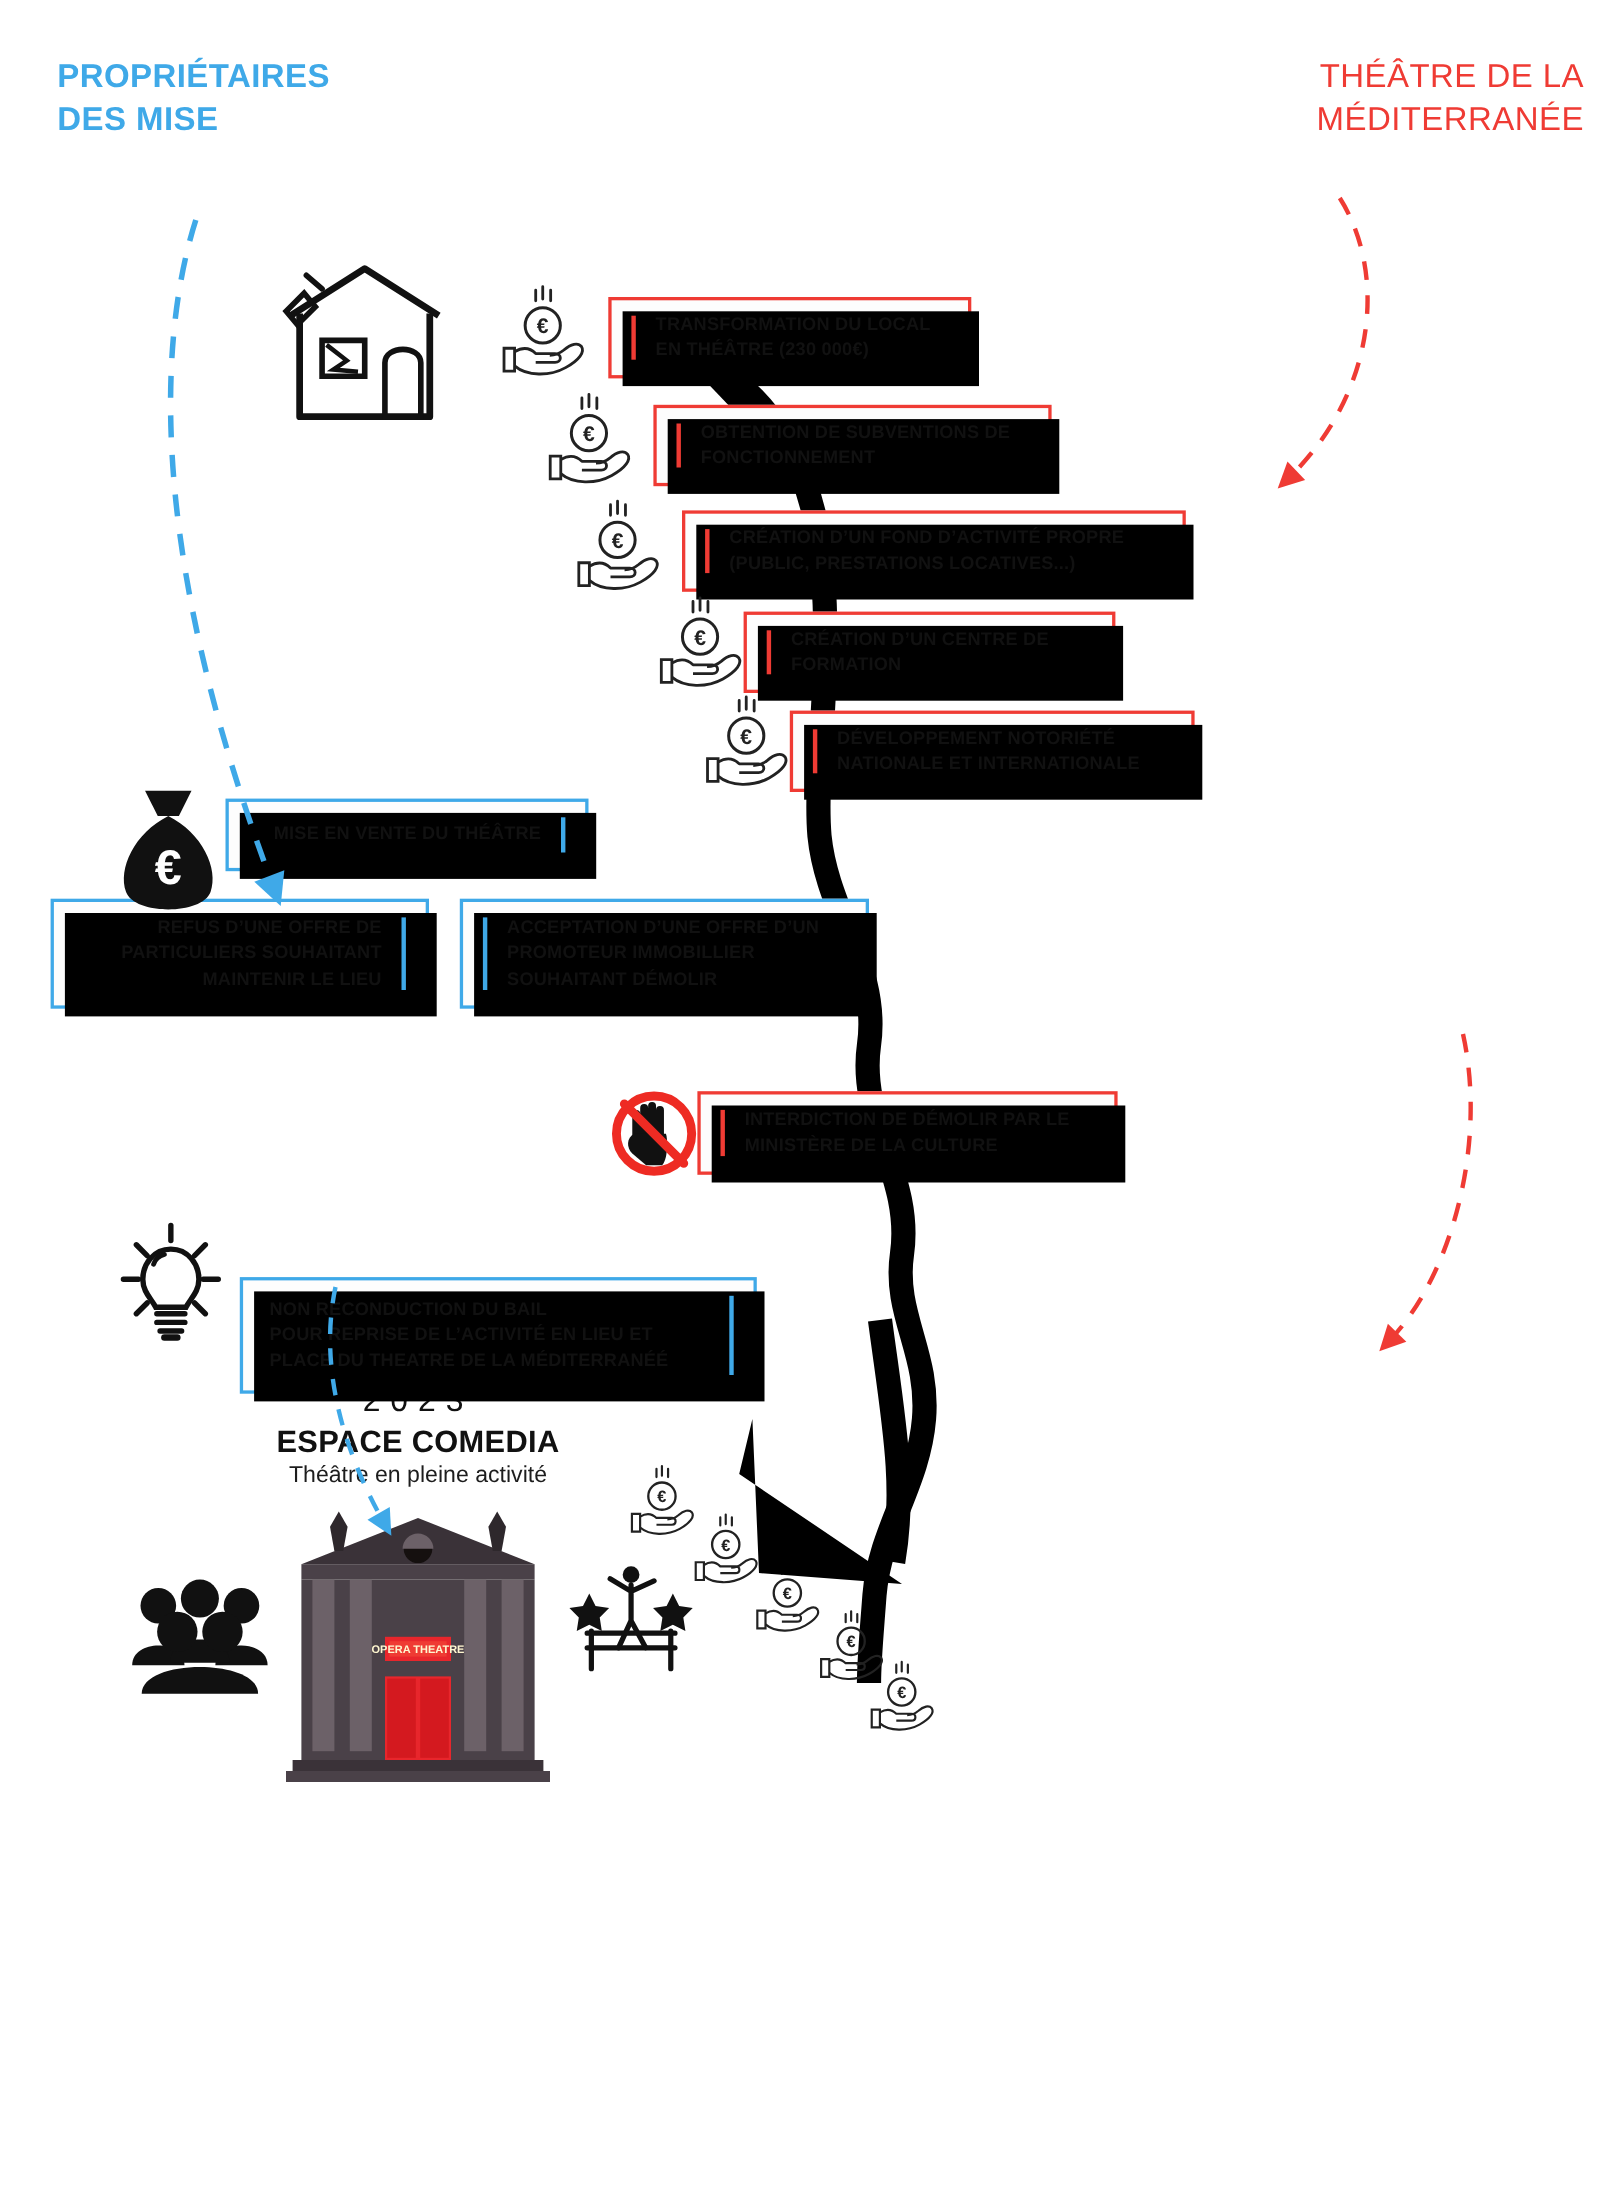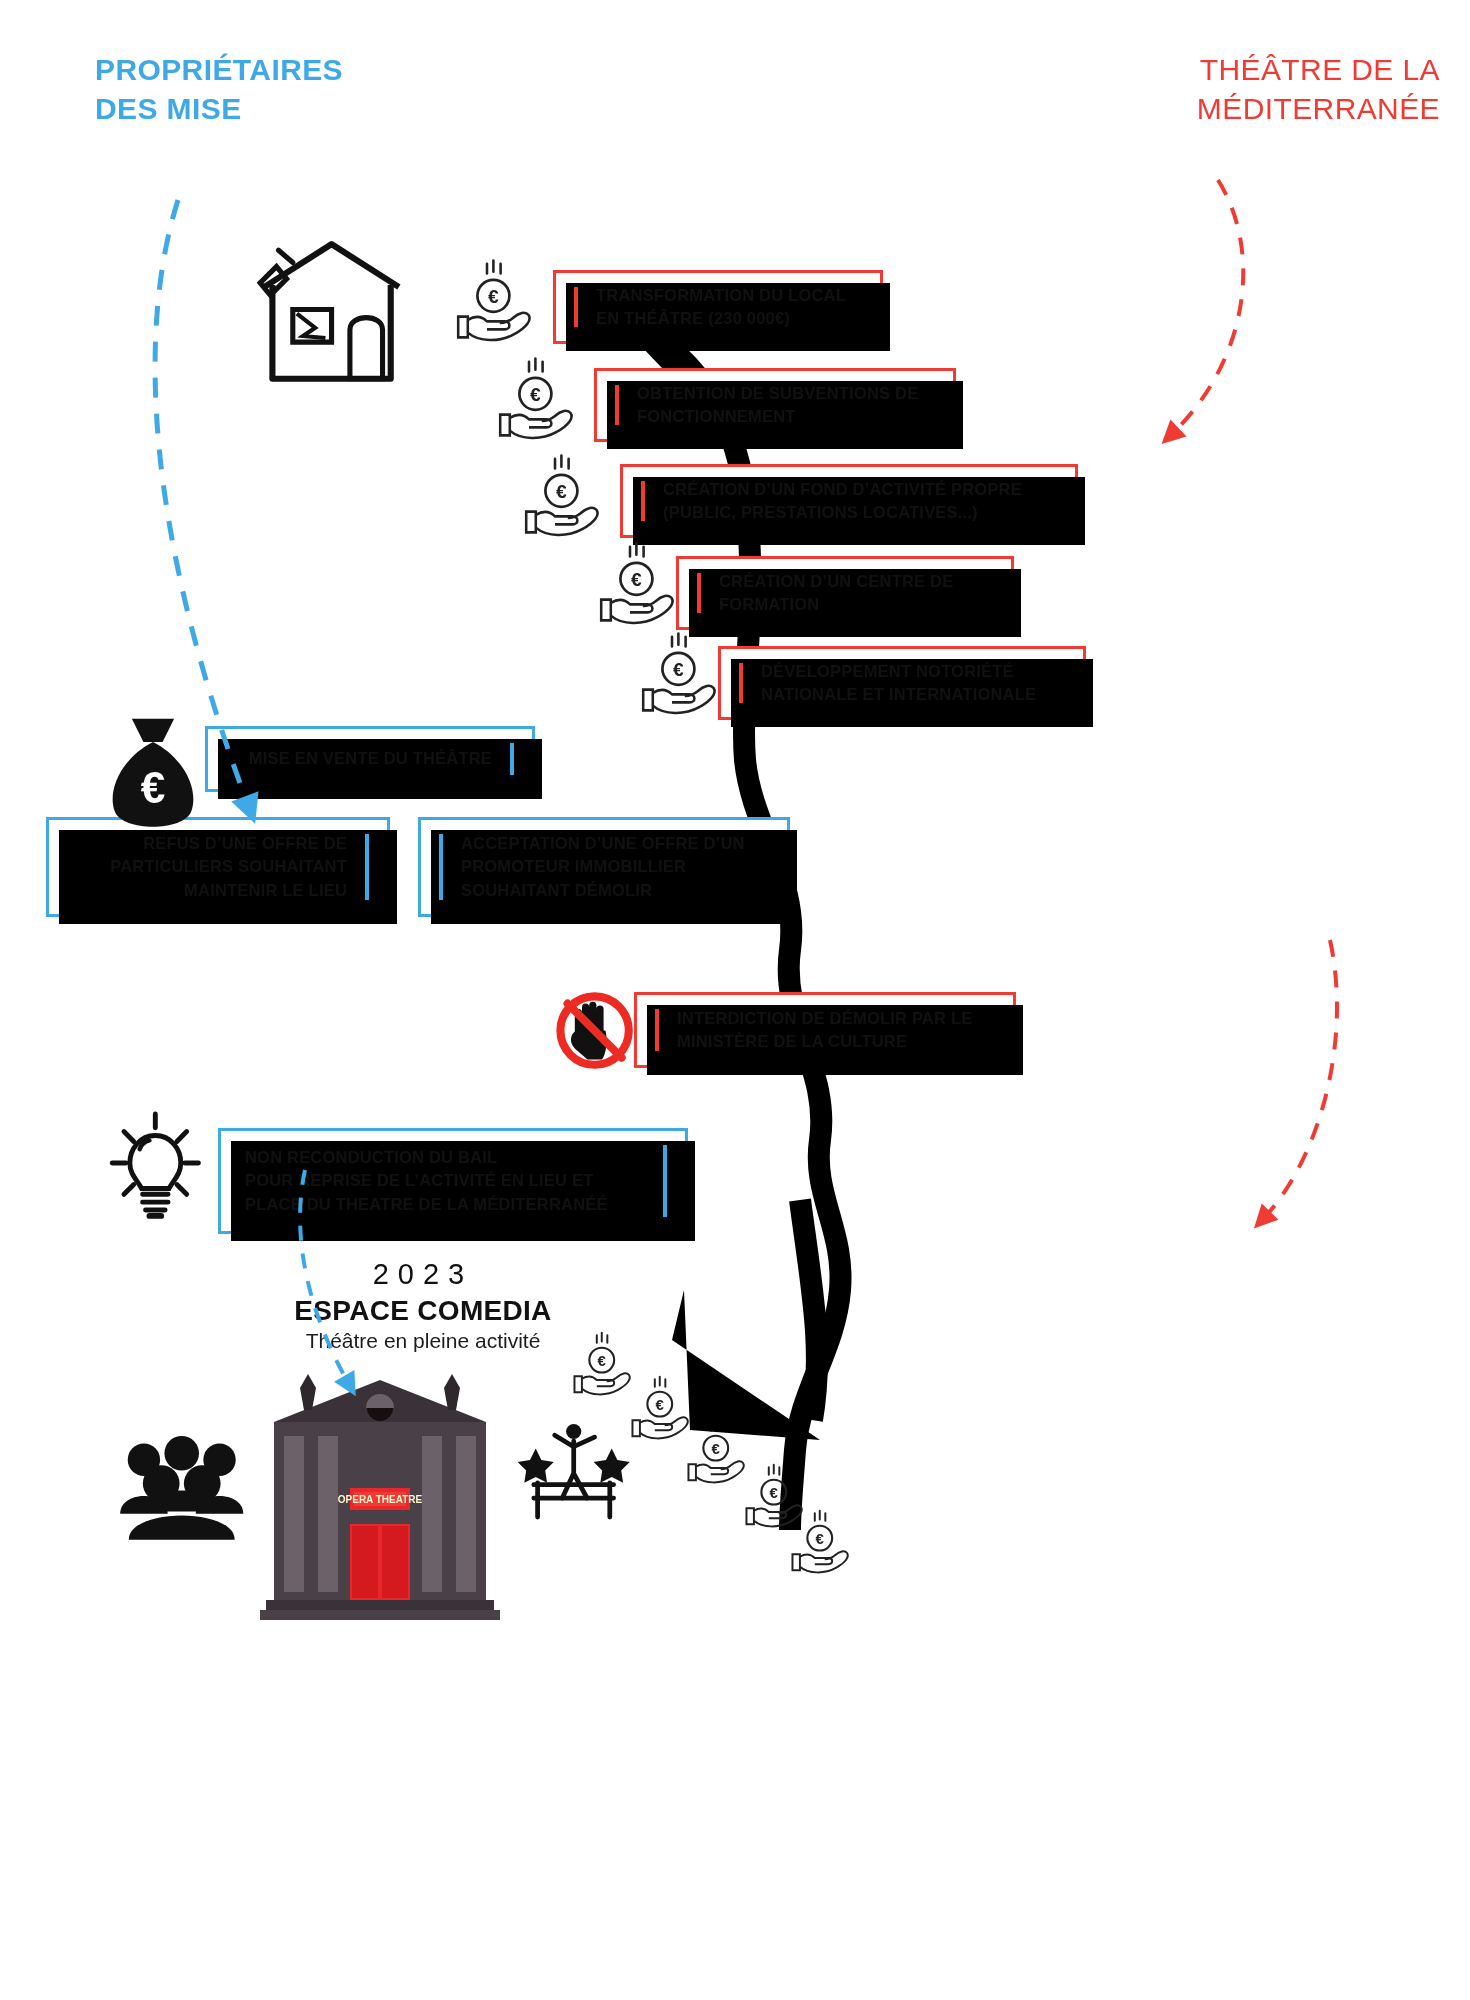--- a/index.html
+++ b/index.html
@@ -6,21 +6,21 @@
   body {
     width: 1470px;
     height: 2000px;
     background: #ffffff;
     font-family: "Liberation Sans", sans-serif;
     position: relative;
     overflow: hidden;
   }
   #stage { position: absolute; inset: 0; }
 
-  .abs { position: absolute; margin-left: 43px; }
+  .abs { position: absolute; }
 
   
   .hdr-left {
     left: 52px; top: 50px;
     color: #3fa9e8;
     font-weight: bold;
     font-size: 30px;
     letter-spacing: 0.4px;
     line-height: 1.30;
   }
@@ -376,21 +376,21 @@
 
   <div class="box red accent-left" style="left:634px; top:992px; width:382px; height:76px;">
     <div class="shadow"></div>
     <div class="bar"></div>
     <div class="txt">
       <div>INTERDICTION DE DÉMOLIR PAR LE</div>
       <div>MINISTÈRE DE LA CULTURE</div>
     </div>
   </div>
 
-  <div class="box blue accent-right" style="left:218px; top:1128px; width:470px; height:106px;align-items:center;">
+  <div class="box blue accent-right" style="left:218px; top:1161px; width:470px; height:106px;align-items:center;">
     <div class="shadow"></div>
     <div class="txt" style="text-align:left; padding-left:24px;">
       <div>NON RECONDUCTION DU BAIL</div>
       <div>POUR REPRISE DE L’ACTIVITÉ EN LIEU ET</div>
       <div>PLACE DU THEATRE DE LA MÉDITERRANÉÉ</div>
     </div>
     <div class="bar"></div>
   </div>
 
 </div>

